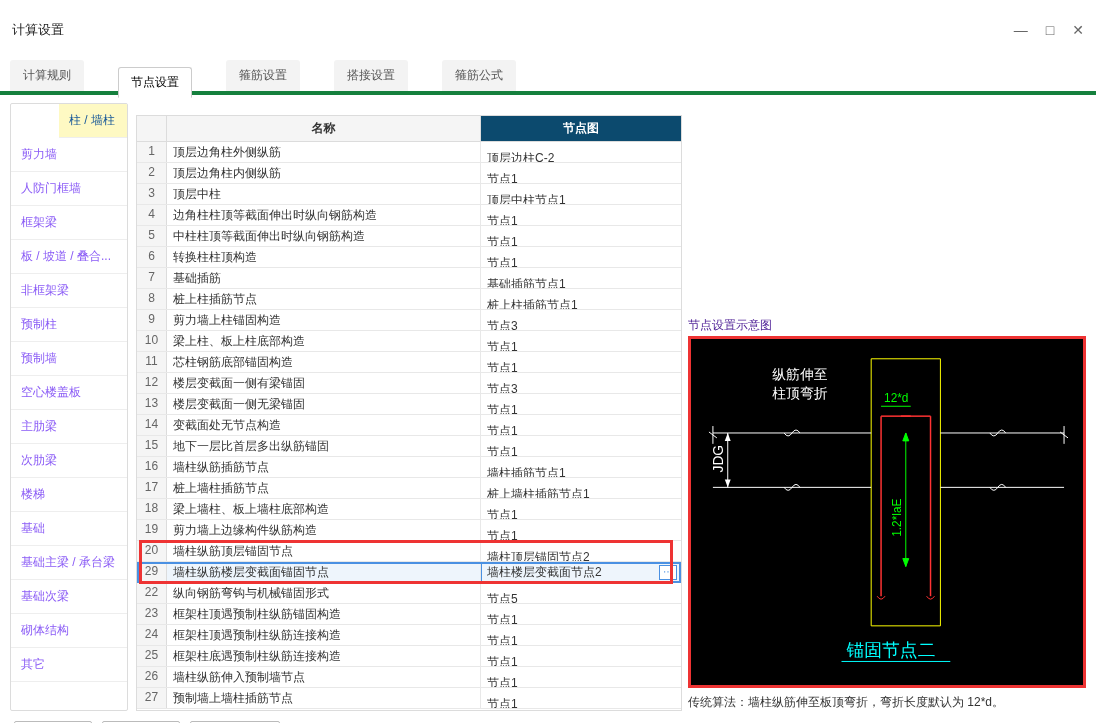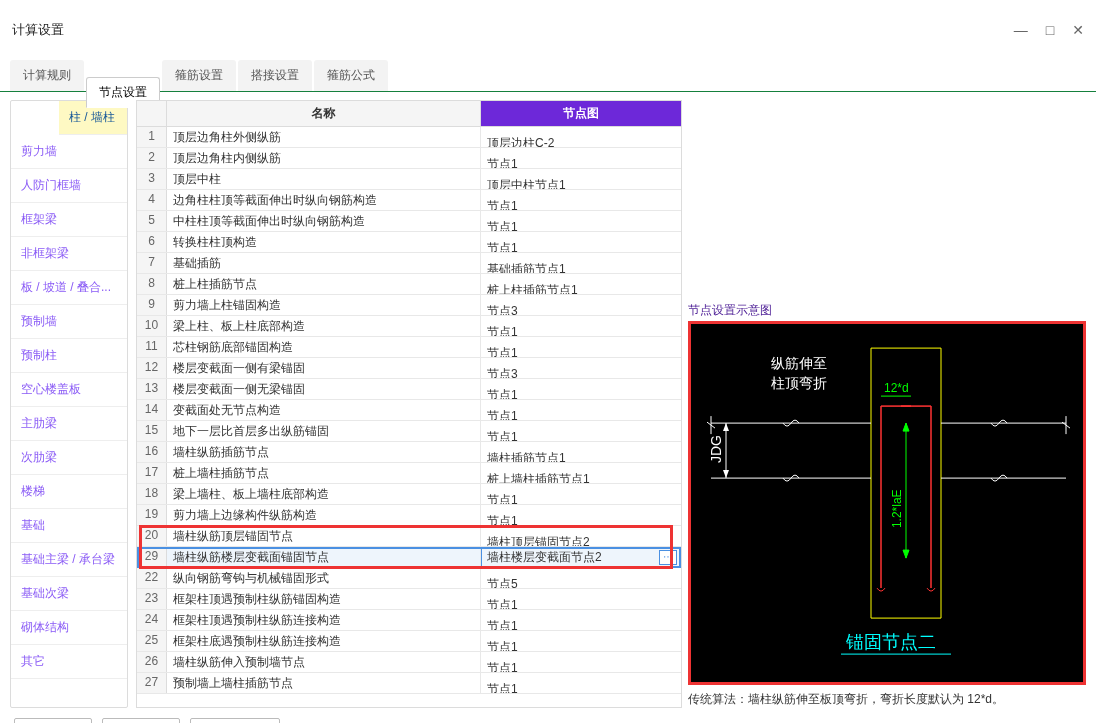--- a/index.html
+++ b/index.html
@@ -3,37 +3,37 @@
 <meta charset="utf-8">
 <style>
 * { box-sizing: border-box; margin: 0; padding: 0; }
 body { font-family: "Microsoft YaHei", "SimSun", sans-serif; font-size: 12px; color: #333; background: #fff; width: 1096px; height: 723px; overflow: hidden; }
 
 .titlebar { display: flex; justify-content: space-between; align-items: center; padding: 21px 12px; }
 .titlebar-title { font-size: 13px; color: #222; }
 .titlebar-controls { display: flex; gap: 18px; color: #666; font-size: 14px; }
 .titlebar-controls span { cursor: pointer; }
 
-.tabs { display: flex; padding: 0 10px; border-bottom: 1px solid #15803d; }
+.tabs { display: flex; padding: 0 10px; border-bottom: 4px solid #15803d; gap: 32px; }
 .tab { padding: 6px 12px; border: 1px solid transparent; border-bottom: none; cursor: pointer; background: #f3f3f3; margin-right: 2px; border-radius: 3px 3px 0 0; color: #555; }
-.tab.active { background: #fff; border: 1px solid #ccc; border-bottom: 1px solid #fff; color: #000; position: relative; top: 17px; }
+.tab.active { background: #fff; border: 1px solid #ccc; border-bottom: 1px solid #fff; color: #000; position: relative; top: 7px; }
 
 .content { display: flex; padding: 8px 10px 0 10px; height: 616px; }
 
 .sidebar { width: 118px; border: 1px solid #dcdcdc; border-radius: 2px; overflow-y: auto; }
 .sidebar-item { padding: 8px 10px; cursor: pointer; border-bottom: 1px solid #eee; font-size: 12px; color: #8b5cf6; white-space: nowrap; overflow: hidden; text-overflow: ellipsis; }
 .sidebar-item.active { background: #fef9c3; color: #1a5a99; margin-left: 48px; }
 
-.main { flex: 1; display: flex; margin-left: 8px; gap: 6px; }
+.main { flex: 1; display: flex; margin-left: 8px; gap: 6px; margin-top: 12px; }
 
 .table-wrap { flex: 1; border: 1px solid #dcdcdc; overflow-y: auto; position: relative; }
 .table-head { display: flex; background: #f5f5f5; border-bottom: 1px solid #dcdcdc; position: sticky; top: 0; }
 .th-num { width: 30px; border-right: 1px solid #dcdcdc; }
 .th-name { flex: 1; text-align: center; padding: 4px; border-right: 1px solid #dcdcdc; font-weight: bold; }
-.th-node { width: 200px; text-align: center; padding: 4px; background: #6d28d9; color: #fff; font-weight: bold; }
+.th-node { width: 200px; text-align: center; padding: 4px; background: #0c4a6e; color: #fff; font-weight: bold; }
 .trow { display: flex; border-bottom: 1px solid #e8e8e8; height: 21px; align-items: stretch; }
 .td-num { width: 30px; text-align: center; background: #f5f5f5; border-right: 1px solid #dcdcdc; padding: 2px 0; color: #666; }
 .td-name { flex: 1; padding: 2px 6px; border-right: 1px solid #e8e8e8; white-space: nowrap; overflow: hidden; }
 .td-node { width: 200px; padding: 8px 6px; white-space: nowrap; overflow: hidden; position: relative; }
 .trow.selected { outline: 2px solid #4a90e2; outline-offset: -2px; background: #eef5fc; }
 .trow.selected .td-node { border: 1px solid #4a90e2; padding: 1px 5px; }
 .ellipsis-btn { position: absolute; right: 3px; top: 2px; width: 18px; height: 15px; border: 1px solid #4a90e2; background: #fff; color: #4a90e2; font-size: 10px; text-align: center; line-height: 12px; cursor: pointer; }
 
 .highlight-box { position: absolute; border: 3px solid #e33; pointer-events: none; }
 
@@ -73,24 +73,24 @@
     <div class="tab">搭接设置</div>
     <div class="tab">箍筋公式</div>
   </div>
 
 <div class="content">
   <div class="sidebar" id="sidebar">
       <div class="sidebar-item active">柱 / 墙柱</div>
       <div class="sidebar-item">剪力墙</div>
       <div class="sidebar-item">人防门框墙</div>
       <div class="sidebar-item">框架梁</div>
+      <div class="sidebar-item">板 / 坡道 / 叠合...</div>
       <div class="sidebar-item">非框架梁</div>
-      <div class="sidebar-item">板 / 坡道 / 叠合...</div>
+      <div class="sidebar-item">预制柱</div>
       <div class="sidebar-item">预制墙</div>
-      <div class="sidebar-item">预制柱</div>
       <div class="sidebar-item">空心楼盖板</div>
       <div class="sidebar-item">主肋梁</div>
       <div class="sidebar-item">次肋梁</div>
       <div class="sidebar-item">楼梯</div>
       <div class="sidebar-item">基础</div>
       <div class="sidebar-item">基础主梁 / 承台梁</div>
       <div class="sidebar-item">基础次梁</div>
       <div class="sidebar-item">砌体结构</div>
       <div class="sidebar-item">其它</div>
     </div>

